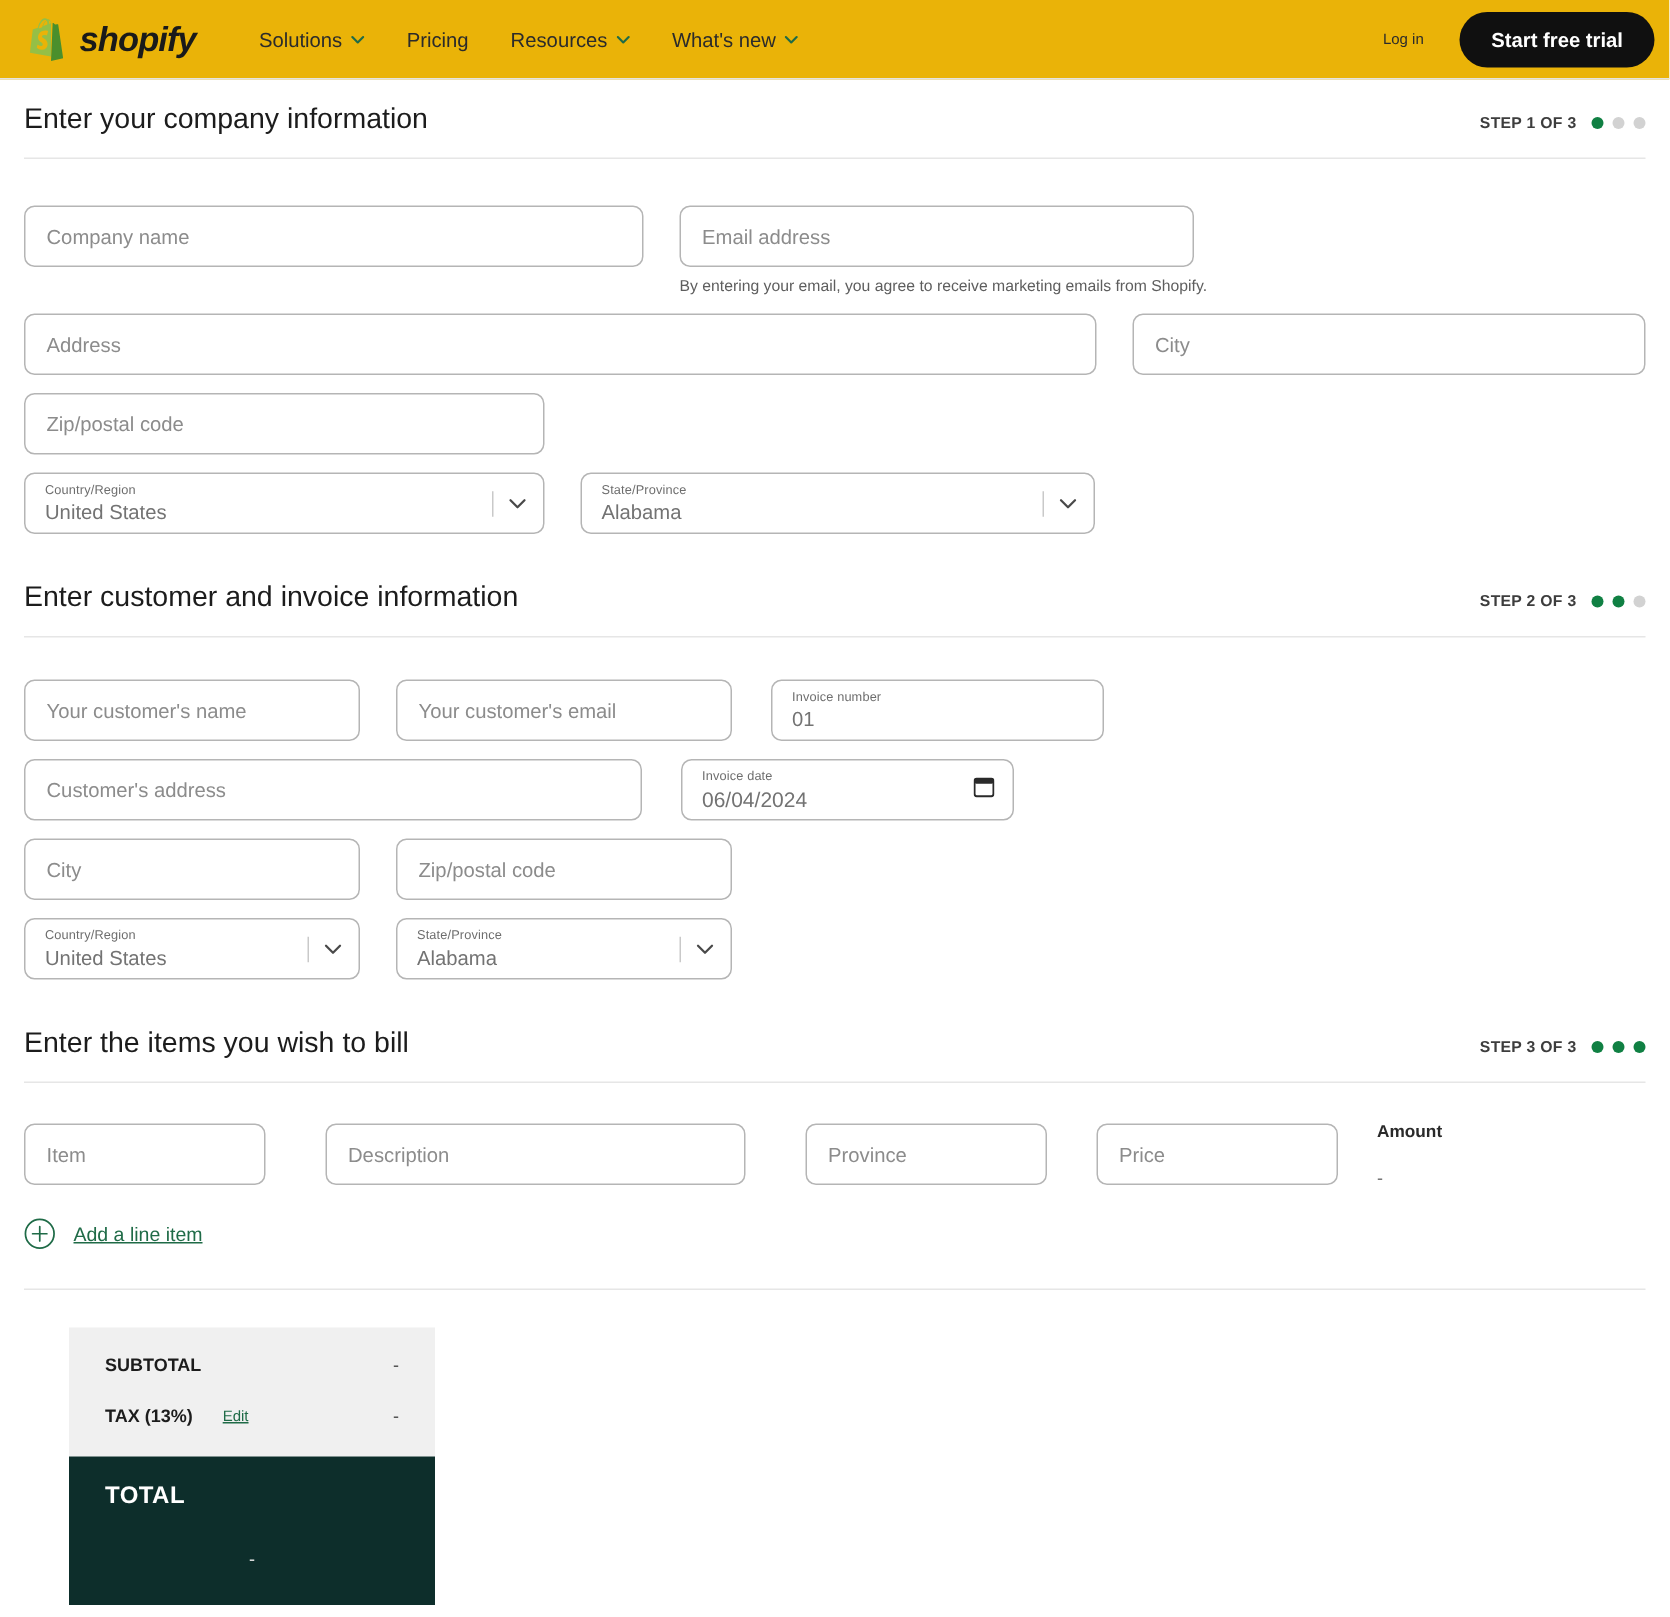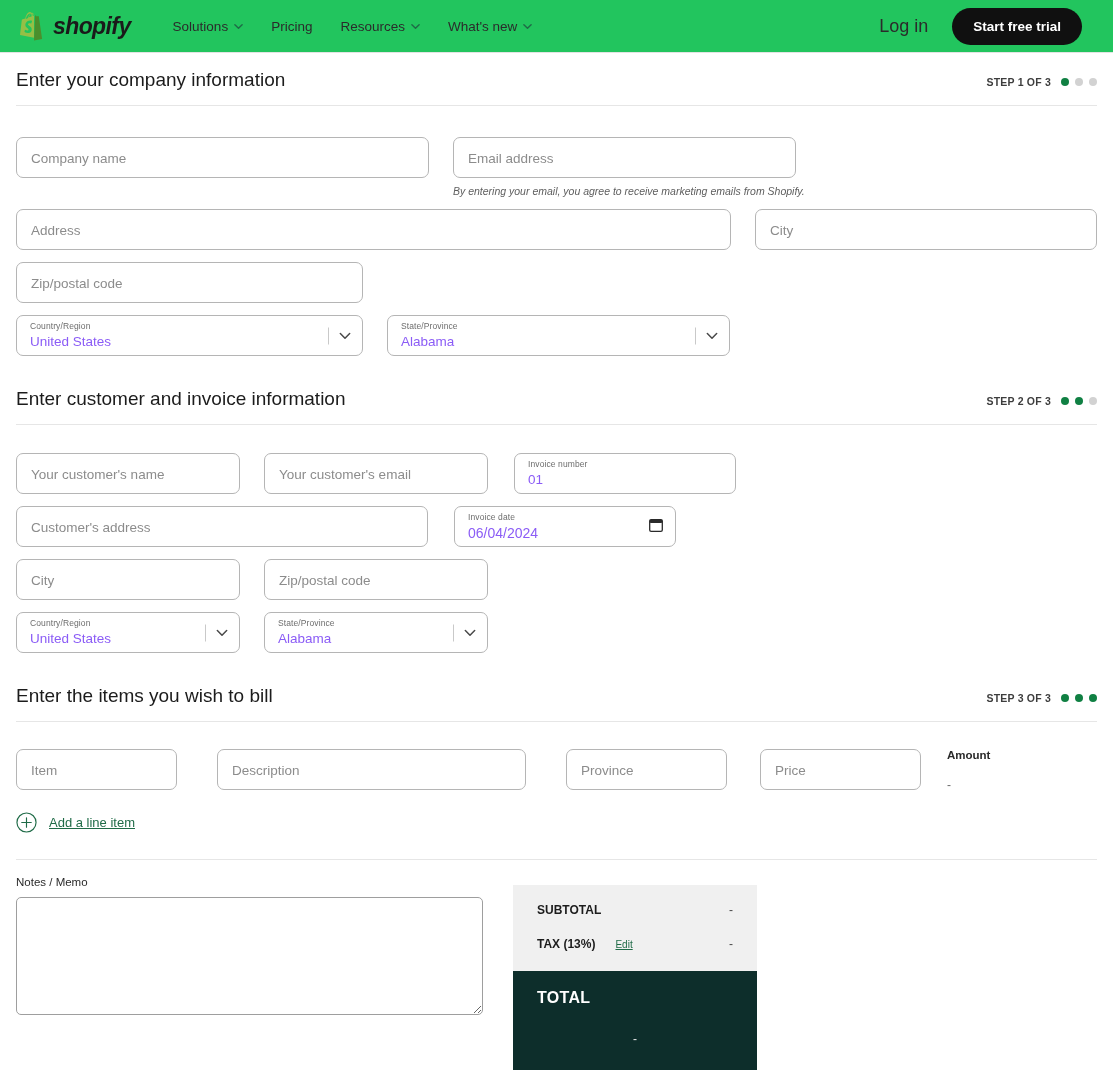--- a/index.html
+++ b/index.html
@@ -10,40 +10,40 @@
     font-family: "Liberation Sans", sans-serif;
     color: #202223;
   }
   .page { width: 1113px; position: relative; }
 
   
   .topnav {
     height: 53px;
     display: flex;
     align-items: center;
-    padding: 0 31px 0 20px;
+    padding: 0 10px 0 20px;
     border-bottom: 1px solid #e3e3e3;
-    background: #22c55e;
+    background: #eab308;
   }
   .logo-wrap { display: flex; align-items: center; gap: 7px; margin-right: 42px; }
   .logo-mark { width: 26px; height: 29px; display: block; }
   .logo-text {
     font-family: "Liberation Sans", sans-serif;
     font-size: 23px; font-weight: bold; font-style: italic;
     letter-spacing: -0.6px; color: #1a1a1a;
   }
   .nav-items { display: flex; align-items: center; gap: 28px; }
   .nav-item {
     display: flex; align-items: center; gap: 6px;
     font-size: 13.5px; color: #2b2b2b; cursor: pointer;
   }
   .caret { display: inline-block; width: 9px; height: 9px; }
   .caret svg { display: block; }
   .nav-right { margin-left: auto; display: flex; align-items: center; gap: 24px; }
-  .login-link { font-size: 18px; color: #2b2b2b; cursor: pointer; }
+  .login-link { font-size: 10px; color: #2b2b2b; cursor: pointer; }
   .trial-btn {
     background: #101010; color: #fff; border: none; border-radius: 22px;
     font-size: 13.5px; font-weight: bold; padding: 11px 21px; cursor: pointer;
     font-family: "Liberation Sans", sans-serif;
   }
 
   
   .content { padding: 0 16px; }
   .sec-head {
     display: flex; align-items: flex-end; justify-content: space-between;
@@ -72,30 +72,30 @@
   .ph {
     position: absolute; left: 14px; top: 50%; transform: translateY(-50%);
     color: #8c8c8c; font-size: 13.5px; pointer-events: none;
   }
   .sel-label {
     position: absolute; left: 13px; top: 5px;
     font-size: 8.5px; color: #6d6d6d; letter-spacing: 0.1px;
   }
   .sel-value {
     position: absolute; left: 13px; top: 18px;
-    font-size: 13.5px; color: #8b5cf6;
+    font-size: 13.5px; color: #737373;
   }
   .sel-arrow {
     position: absolute; right: 10px; top: 50%; transform: translateY(-50%);
     display: flex; align-items: center; gap: 9px; color: #5a5a5a;
   }
   .sel-divider { width: 1px; height: 17px; background: #c9c9c9; }
   .cal-icon { position: absolute; right: 12px; top: 50%; transform: translateY(-50%); }
   .helper {
-    font-size: 10.5px; color: #5e5e5e; margin-top: 7px; font-style: italic;
+    font-size: 10.5px; color: #5e5e5e; margin-top: 7px;
   }
 
   
   .addline { display: flex; align-items: center; gap: 12px; margin-top: 20px; }
   .plus-icon { width: 21px; height: 21px; }
   .addline-text {
     font-size: 13px; color: #1f6b47; text-decoration: underline; cursor: pointer;
   }
   .amount-col { padding-left: 26px; }
   .amount-label { font-size: 11.5px; font-weight: bold; color: #2a2a2a; }
@@ -344,21 +344,21 @@
       </div>
     </div>
     <div class="rule"></div>
 
     <div class="row" style="margin-top:27px;">
       <div class="field" style="width:161px;">
         <span class="ph">Item</span>
         <input style="height: 39px; padding: 0px 14px;" value="">
       </div>
       <div style="width:40px;"></div>
-      <div class="field" style="width:309px;">
+      <div class="field" style="width:280px;">
         <span class="ph">Description</span>
         <input style="height: 39px; padding: 0px 14px;" value="">
       </div>
       <div style="width:40px;"></div>
       <div class="field" style="width:161px;">
         <span class="ph">Province</span>
         <input style="height: 39px; padding: 0px 14px;" value="">
       </div>
       <div style="width:33px;"></div>
       <div class="field" style="width:161px;">
@@ -377,24 +377,20 @@
           <circle cx="11" cy="11" r="10" fill="none" stroke="#1f6b47" stroke-width="1.2"></circle>
           <path d="M11 6v10M6 11h10" stroke="#1f6b47" stroke-width="1.2" stroke-linecap="round"></path>
         </svg>
       </span>
       <span class="addline-text">Add a line item</span>
     </div>
 
     <div class="rule" style="margin-top:26px;"></div>
 
     <div class="row" style="margin-top:16px; align-items:flex-start;">
-      <div>
-        <div class="notes-label">Notes / Memo</div>
-        <textarea class="notes-area" placeholder="" style=""></textarea>
-      </div>
       <div style="width:30px;"></div>
       <div style="margin-top:9px;">
         <div class="totals">
           <div class="totals-top">
             <div class="tot-row">
               <span>SUBTOTAL</span>
               <span class="tot-val">-</span>
             </div>
             <div class="tot-row">
               <span>TAX (13%)</span>

